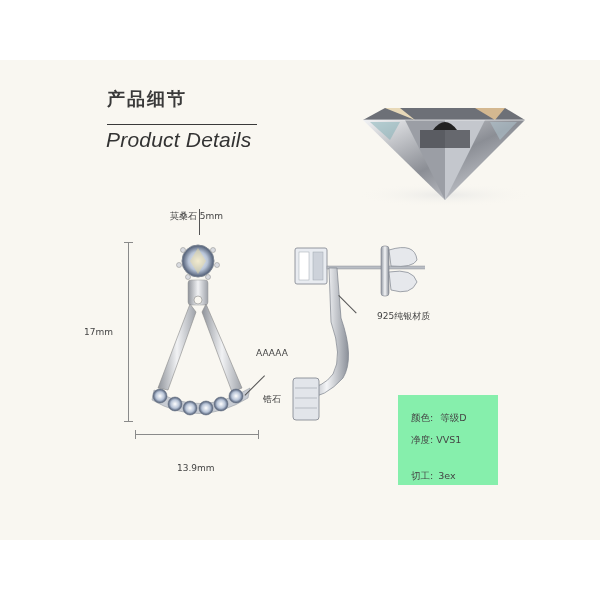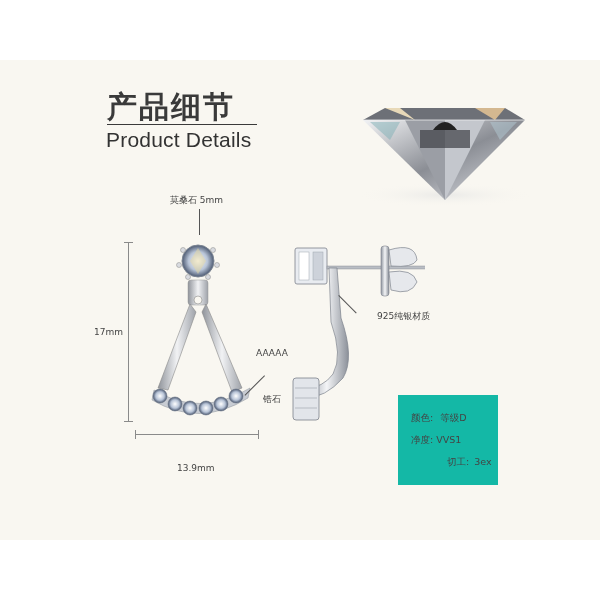--- a/index.html
+++ b/index.html
@@ -8,36 +8,36 @@
     background: #ffffff;
     font-family: "DejaVu Sans", "Liberation Sans", sans-serif;
     color: #333;
   }
   .panel {
     position: absolute; left: 0; top: 60px; width: 600px; height: 480px;
     background: #f9f7f1;
   }
   .title-cn {
     position: absolute; left: 107px; top: 87px;
-    font-size: 30px; font-weight: bold; color: #3a3a3a; letter-spacing: 2px;
+    font-size: 18px; font-weight: bold; color: #3a3a3a; letter-spacing: 2px;
   }
   .title-rule {
     position: absolute; left: 107px; top: 124px; width: 150px; height: 1px; background: #3a3a3a;
   }
   .title-en {
     position: absolute; left: 106px; top: 128px;
     font-family: "Liberation Sans", sans-serif;
-    font-size: 21px; color: #333; letter-spacing: 0.2px;
+    font-size: 21px; color: #333; letter-spacing: 0.2px; font-style: italic;
   }
   .label { position: absolute; font-size: 9px; color: #444; white-space: nowrap; }
   .dim-line { position: absolute; background: #8a8a8a; }
   .leader { position: absolute; height: 1px; background: #555; transform-origin: 0 0; }
   .spec-box {
     position: absolute; left: 398px; top: 395px; width: 100px; height: 90px;
-    background: #14b8a6;
+    background: #86efac;
   }
   .spec-row { position: absolute; left: 13px; font-size: 9.5px; color: #444; white-space: nowrap; }
   svg { position: absolute; }
 </style>
 </head>
 <body>
 
 <div class="panel"></div>
 
 <div class="title-cn">产品细节</div>
@@ -136,27 +136,27 @@
   <path d="M104,34 Q128,30 132,44 Q126,58 106,52 Z" fill="#e6e8ec" stroke="#7c828c" stroke-width="0.7"></path>
 
   <path d="M44,30 L52,30 L56,80 Q70,120 58,140 Q40,160 20,160 L20,150 Q38,150 48,136 Q58,118 46,84 Z" fill="url(#sil2)" stroke="#7c828c" stroke-width="0.7"></path>
 
   <rect x="8" y="140" width="26" height="42" rx="3" fill="#e2e5ea" stroke="#7c828c" stroke-width="0.8"></rect>
   <line x1="10" y1="150" x2="32" y2="150" stroke="#9aa0aa" stroke-width="0.6"></line>
   <line x1="10" y1="160" x2="32" y2="160" stroke="#9aa0aa" stroke-width="0.6"></line>
   <line x1="10" y1="170" x2="32" y2="170" stroke="#9aa0aa" stroke-width="0.6"></line>
 </svg>
 
-<div class="label" style="left:170px;top:194px;">莫桑石 5mm</div>
+<div class="label" style="left:170px;top:210px;">莫桑石 5mm</div>
 <div class="dim-line" style="left:199px;top:209px;width:1px;height:26px;background:#555;"></div>
 
 <div class="dim-line" style="left:128px;top:242px;width:1px;height:180px;"></div>
 <div class="dim-line" style="left:124px;top:242px;width:9px;height:1px;"></div>
 <div class="dim-line" style="left:124px;top:421px;width:9px;height:1px;"></div>
-<div class="label" style="left:94px;top:327px;">17mm</div>
+<div class="label" style="left:84px;top:327px;">17mm</div>
 
 <div class="dim-line" style="left:135px;top:434px;width:124px;height:1px;"></div>
 <div class="dim-line" style="left:135px;top:430px;width:1px;height:9px;"></div>
 <div class="dim-line" style="left:258px;top:430px;width:1px;height:9px;"></div>
 <div class="label" style="left:177px;top:442px;margin-top:21px;">13.9mm</div>
 
 <div class="label" style="left:256px;top:348px;text-align:right;">AAAAA</div>
 <div class="label" style="left:263px;top:361px;margin-top:32px;">锆石</div>
 <div class="leader" style="left:265px;top:376px;width:28px;transform:rotate(135deg);"></div>
 
@@ -165,17 +165,17 @@
 
 <div class="spec-box">
   <div class="spec-row" style="top:17px;">
     <span>颜色:</span>
     <span style="margin-left:4px;">等级D</span>
   </div>
   <div class="spec-row" style="top:39px;">
     <span>净度:</span>
     <span style="">VVS1</span>
   </div>
-  <div class="spec-row" style="top:61px;margin-left:36px;">
+  <div class="spec-row" style="top:75px;">
     <span>切工:</span>
     <span style="margin-left:2px;">3ex</span>
   </div>
 </div>
 
 </body></html>

